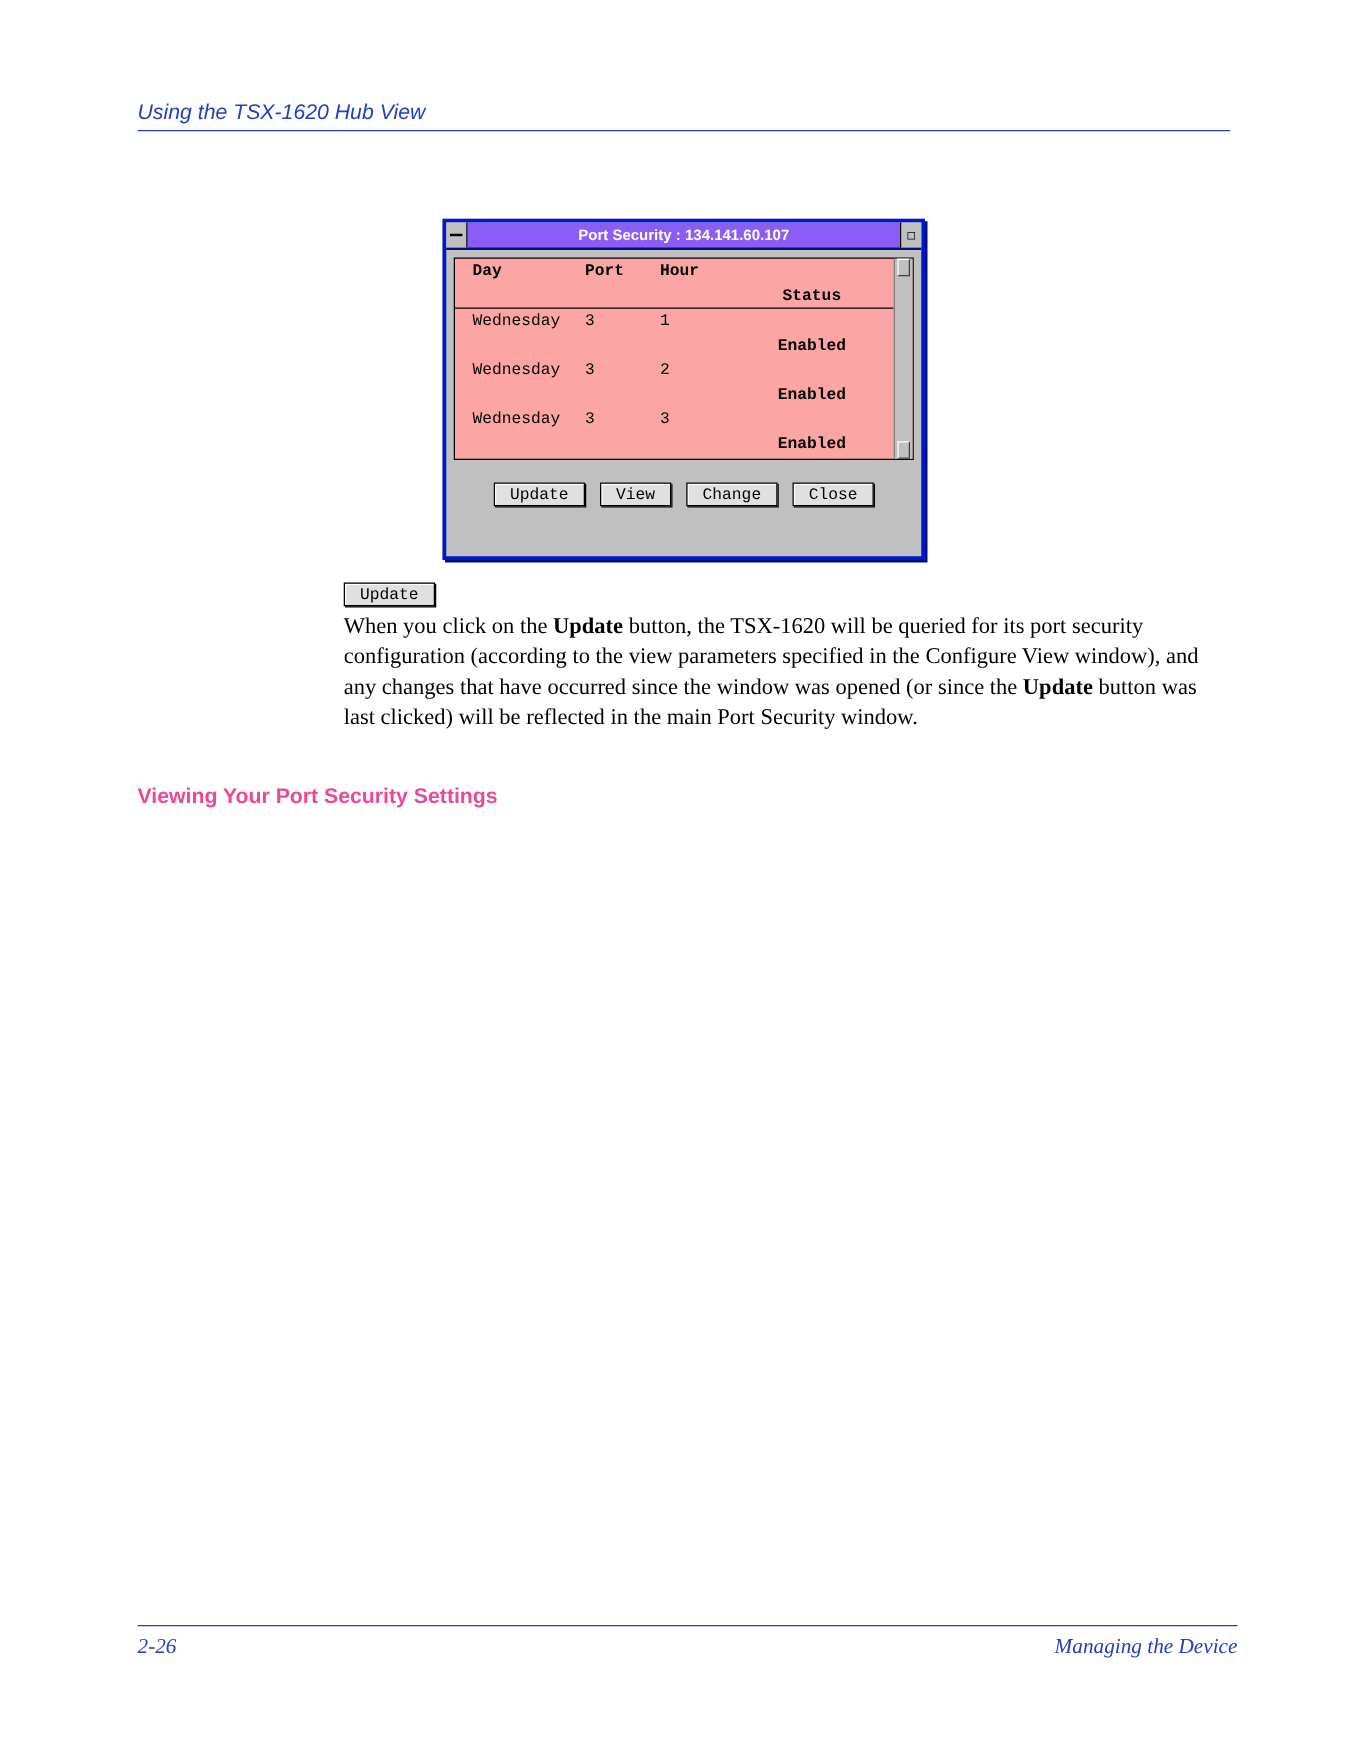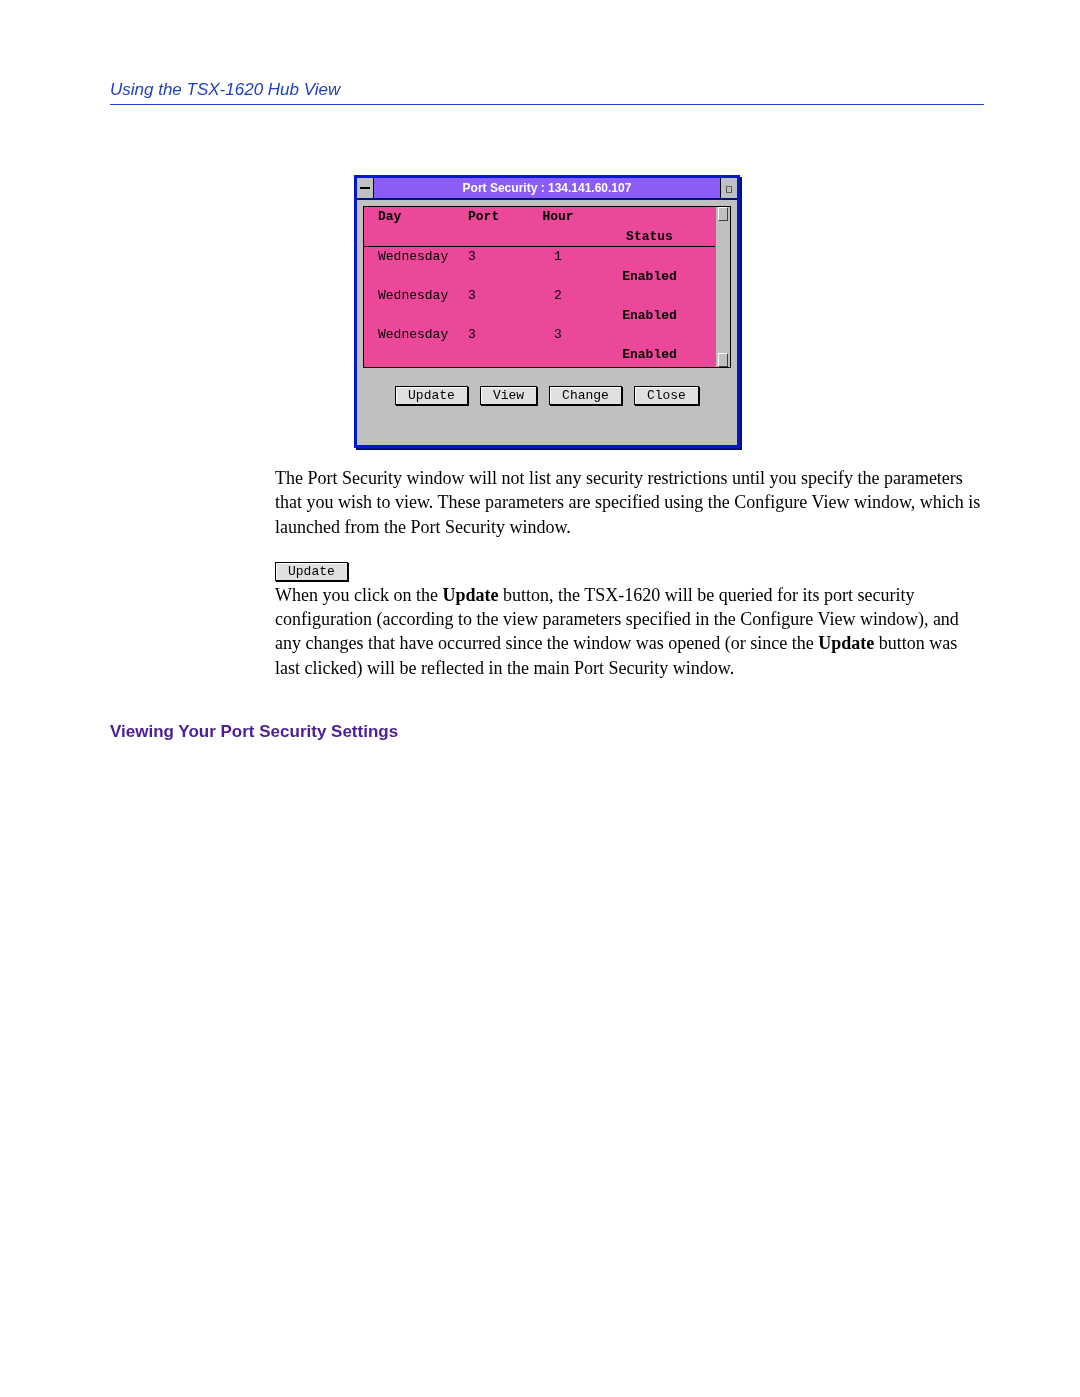--- a/index.html
+++ b/index.html
@@ -76,40 +76,40 @@
     width: 16px;
     background: #c0c0c0;
     border-left: 1px solid #000;
     display:flex; align-items:center; justify-content:center;
     font-family: monospace;
     color:#000;
     font-size:10px;
   }
   .grid-frame {
     margin: 6px;
-    background: #ec4899;
+    background: #fca5a5;
     border: 1px solid #000;
     height: 160px;
     position: relative;
     display:flex;
   }
   .grid-inner{
     flex:1;
   }
   .grid-header, .grid-row {
     display: flex;
     padding: 2px 4px;
   }
   .grid-header {
     font-weight: bold;
     border-bottom: 1px solid #000;
   }
   .c-day   { flex: 0 0 90px; text-align: left; padding-left:10px;}
   .c-port  { flex: 0 0 60px; text-align: left; }
-  .c-hour  { flex: 0 0 60px; text-align: center; }
+  .c-hour  { flex: 0 0 60px; }
   .c-status{ flex: 1; text-align: center; font-weight: bold; margin-top: 20px;}
   .grid-header .c-status{font-weight:bold;}
   .grid-header .c-day{font-weight:bold;}
   .scroll-stub{
     width:14px;
     background:#c0c0c0;
     border-left:1px solid #808080;
     position:relative;
   }
   .scroll-stub .arrow-up,
@@ -149,21 +149,21 @@
     margin-left: 165px;
     font-size: 18px;
     line-height: 1.35;
     margin-bottom: 22px;
   }
   .update-img {
     margin-left: 165px;
     margin-bottom: 4px;
   }
   .section-head {
-    color: #4c1d95;
+    color: #ec4899;
     font-family: Arial, Helvetica, sans-serif;
     font-weight: bold;
     font-size: 17px;
     margin: 42px 0 18px 0;
   }
   .step-list {
     margin-left: 165px;
     font-size: 17px;
     font-family: Arial, Helvetica, sans-serif;
     line-height: 1.5;
@@ -247,26 +247,29 @@
       <div class="button-row">
         <div class="win-button">Update</div>
         <div class="win-button">View</div>
         <div class="win-button">Change</div>
         <div class="win-button">Close</div>
       </div>
     </div>
   </div>
 
 
-  <div class="body-text">The Port Security window will not list any security restrictions until you specify the parameters that you wish to view. These parameters are specified using the Configure View window, which is launched from the Port Security window.</div>
 
   <div class="update-img">
     <span class="inline-button">Update</span>
   </div>
   <div class="body-text">
     <span>When you click on the </span><b>Update</b><span> button, the TSX-1620 will be queried for its port security configuration (according to the view parameters specified in the Configure View window), and any changes that have occurred since the window was opened (or since the </span><b>Update</b><span> button was last clicked) will be reflected in the main Port Security window.</span>
   </div>
 
   <div class="section-head">Viewing Your Port Security Settings</div>
 
 
 
+  <div class="footer">
+    <span>2-26</span>
+    <span>Managing the Device</span>
+  </div>
 </div>
 
 </body></html>

